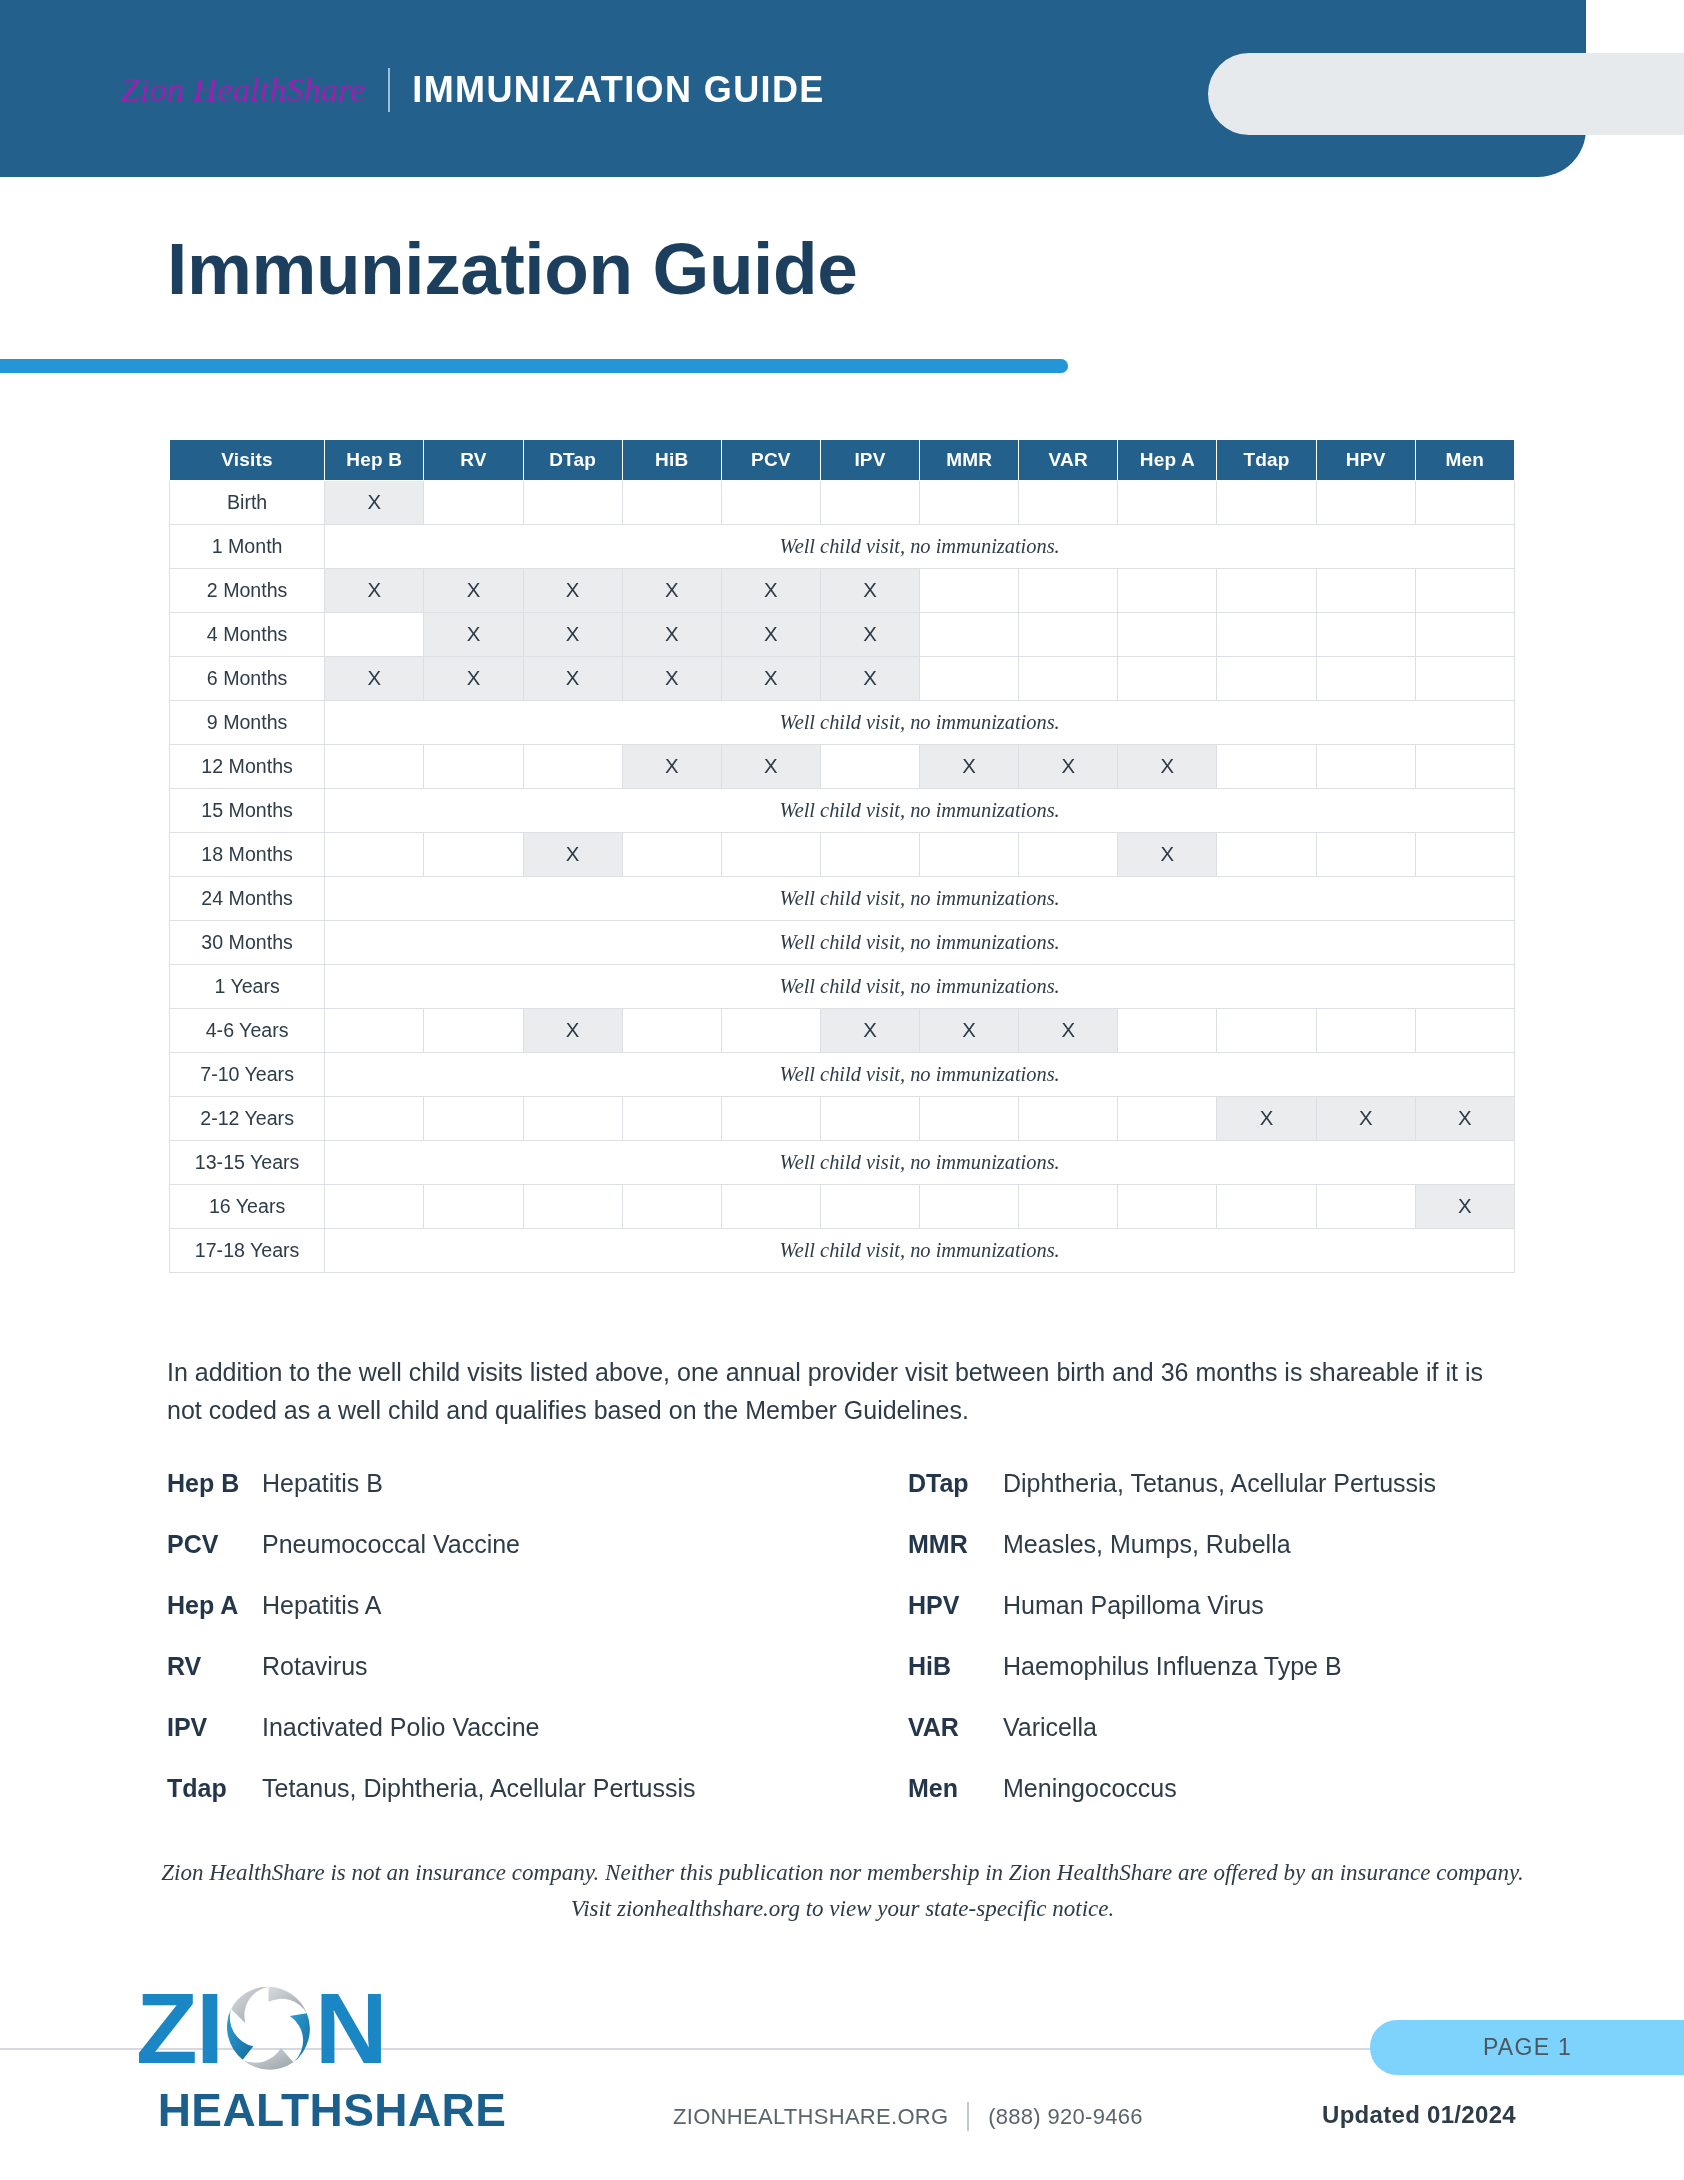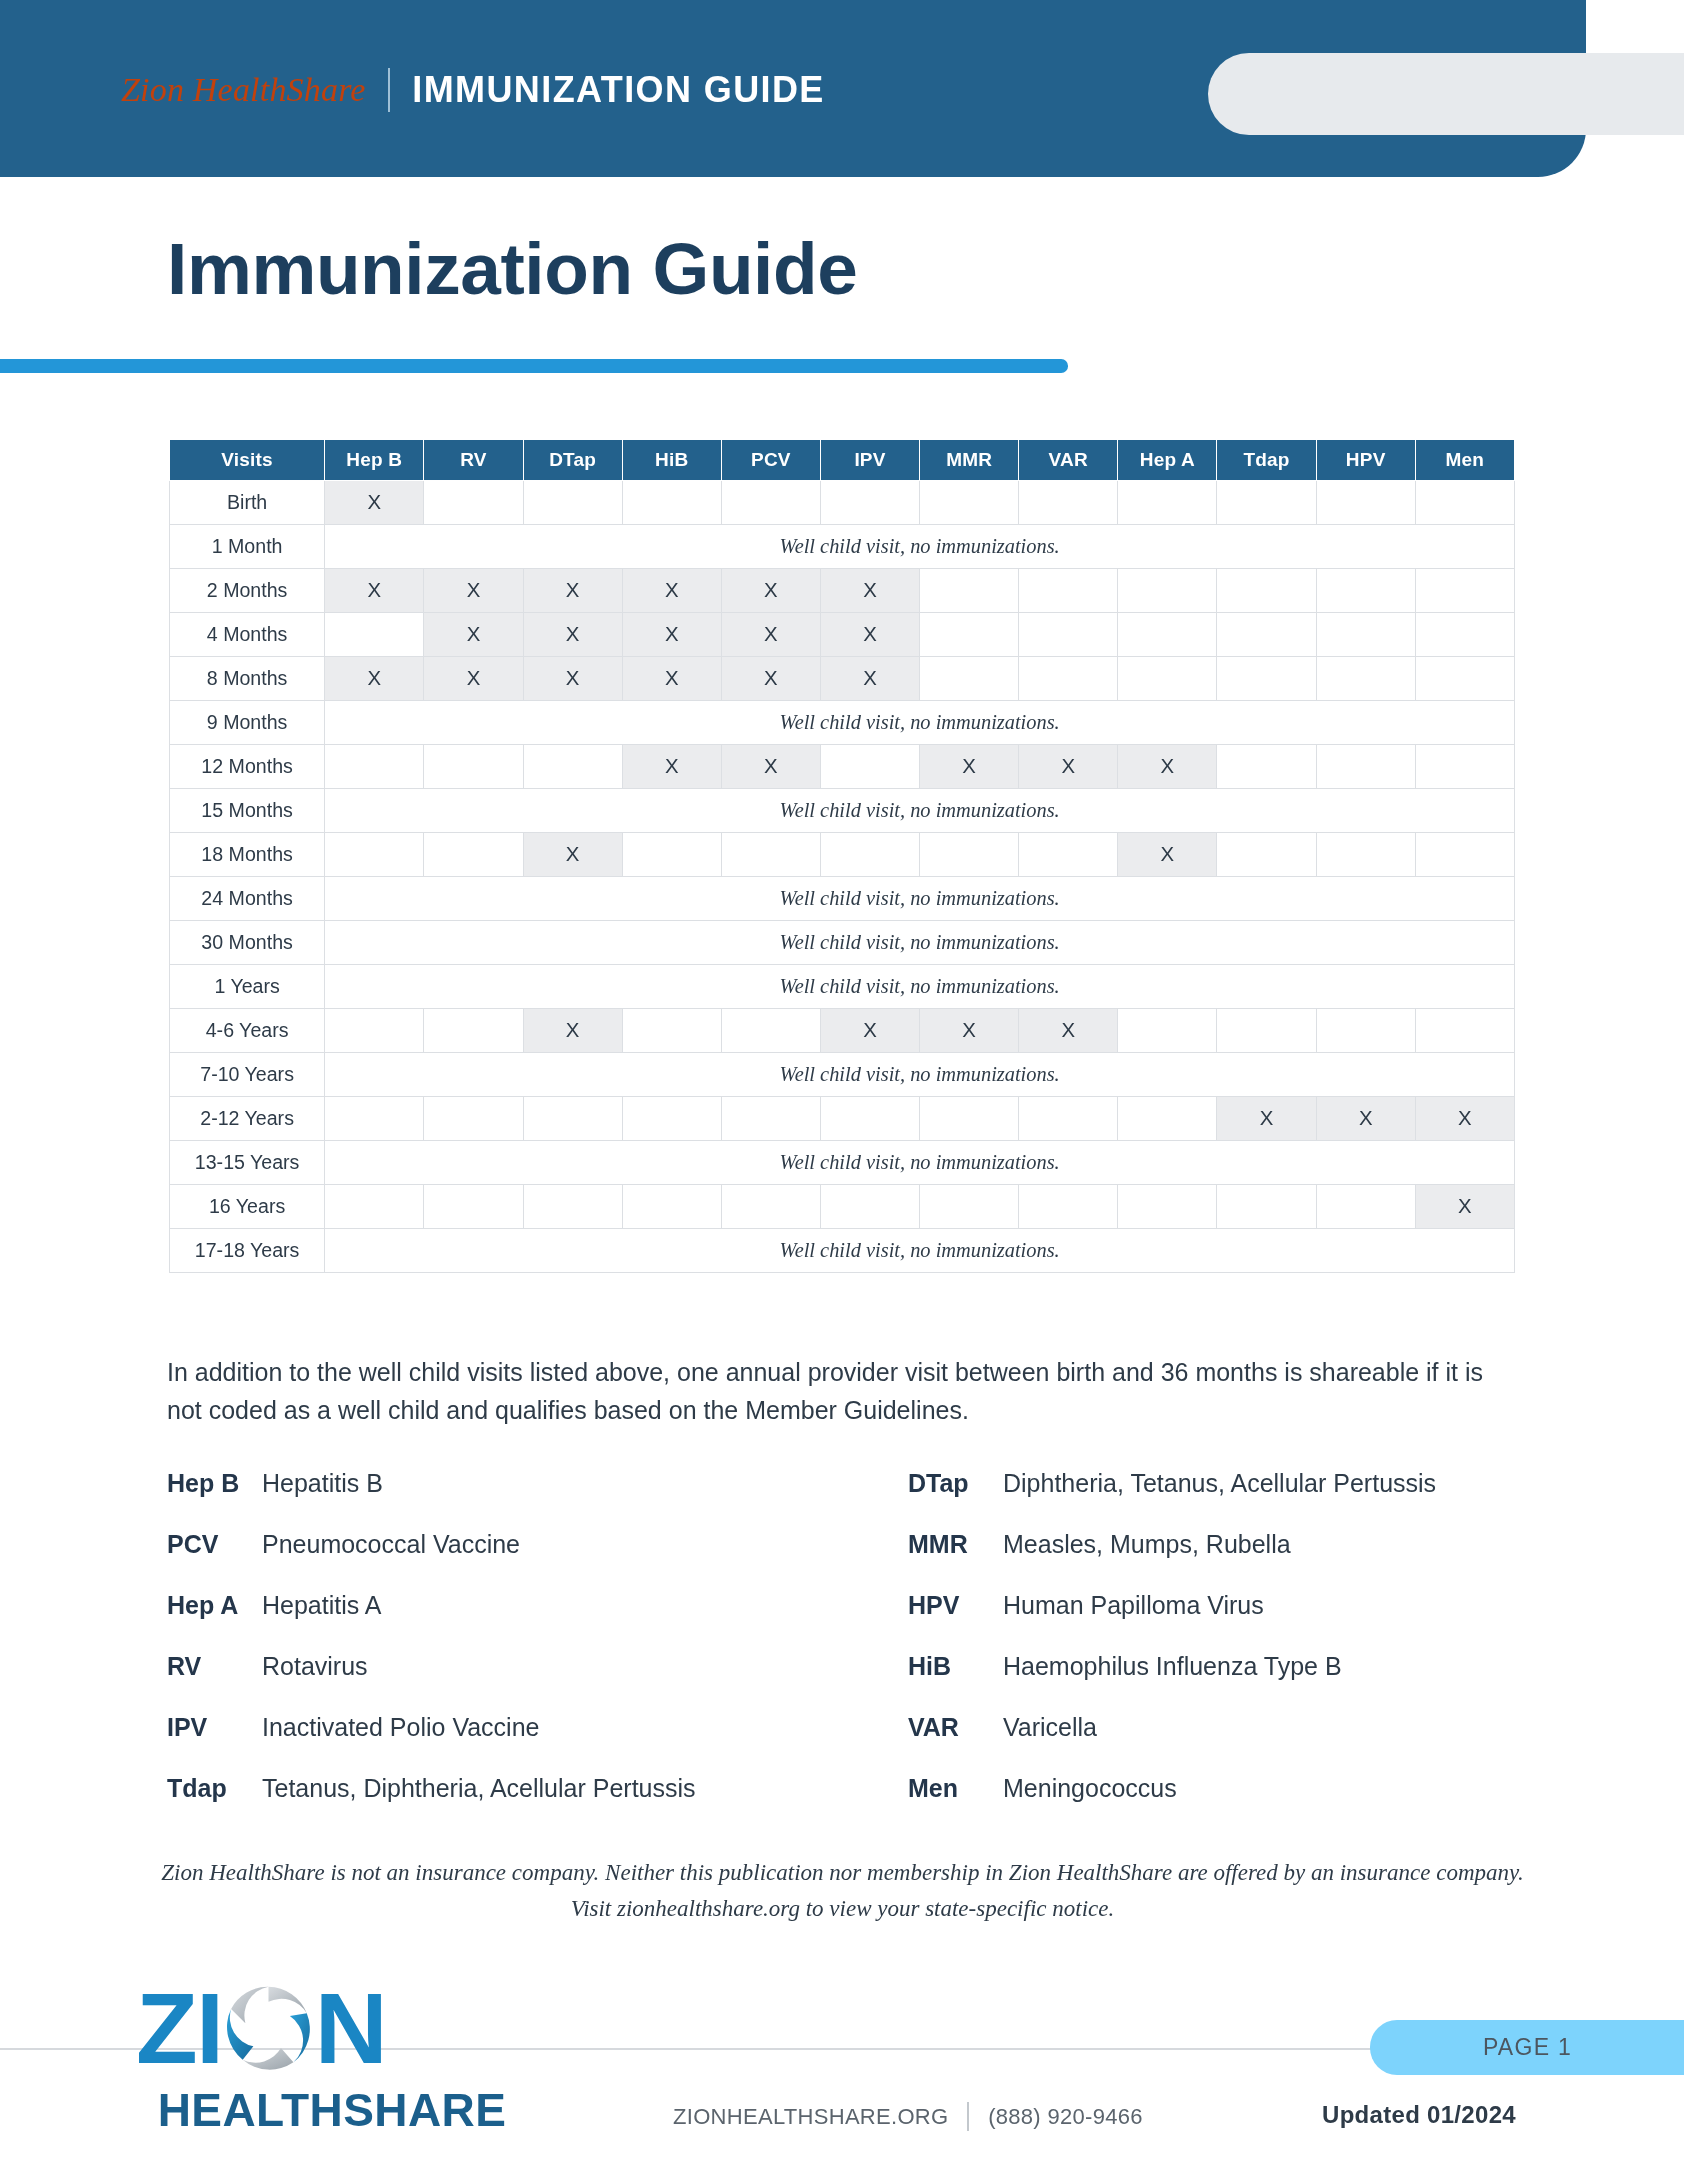--- a/index.html
+++ b/index.html
@@ -44,21 +44,21 @@
     left: 121px;
     display: flex;
     align-items: center;
     height: 53px;
   }
   .brand-script {
     font-family: "Liberation Serif", serif;
     font-style: italic;
     font-size: 34px;
     font-weight: 400;
-    color: #c2410c;
+    color: #a21caf;
     letter-spacing: 0.2px;
     line-height: 1;
     white-space: nowrap;
   }
   .header-divider {
     width: 2.6px;
     height: 44px;
     background: #9fc0d6;
     margin: 0 22px;
     flex: none;
@@ -377,21 +377,21 @@
           <td class="marked">X</td>
           <td class="marked">X</td>
           <td></td>
           <td></td>
           <td></td>
           <td></td>
           <td></td>
           <td></td>
         </tr>
         <tr>
-          <td class="visit-label">8 Months</td>
+          <td class="visit-label">6 Months</td>
           <td class="marked">X</td>
           <td class="marked">X</td>
           <td class="marked">X</td>
           <td class="marked">X</td>
           <td class="marked">X</td>
           <td class="marked">X</td>
           <td></td>
           <td></td>
           <td></td>
           <td></td>

